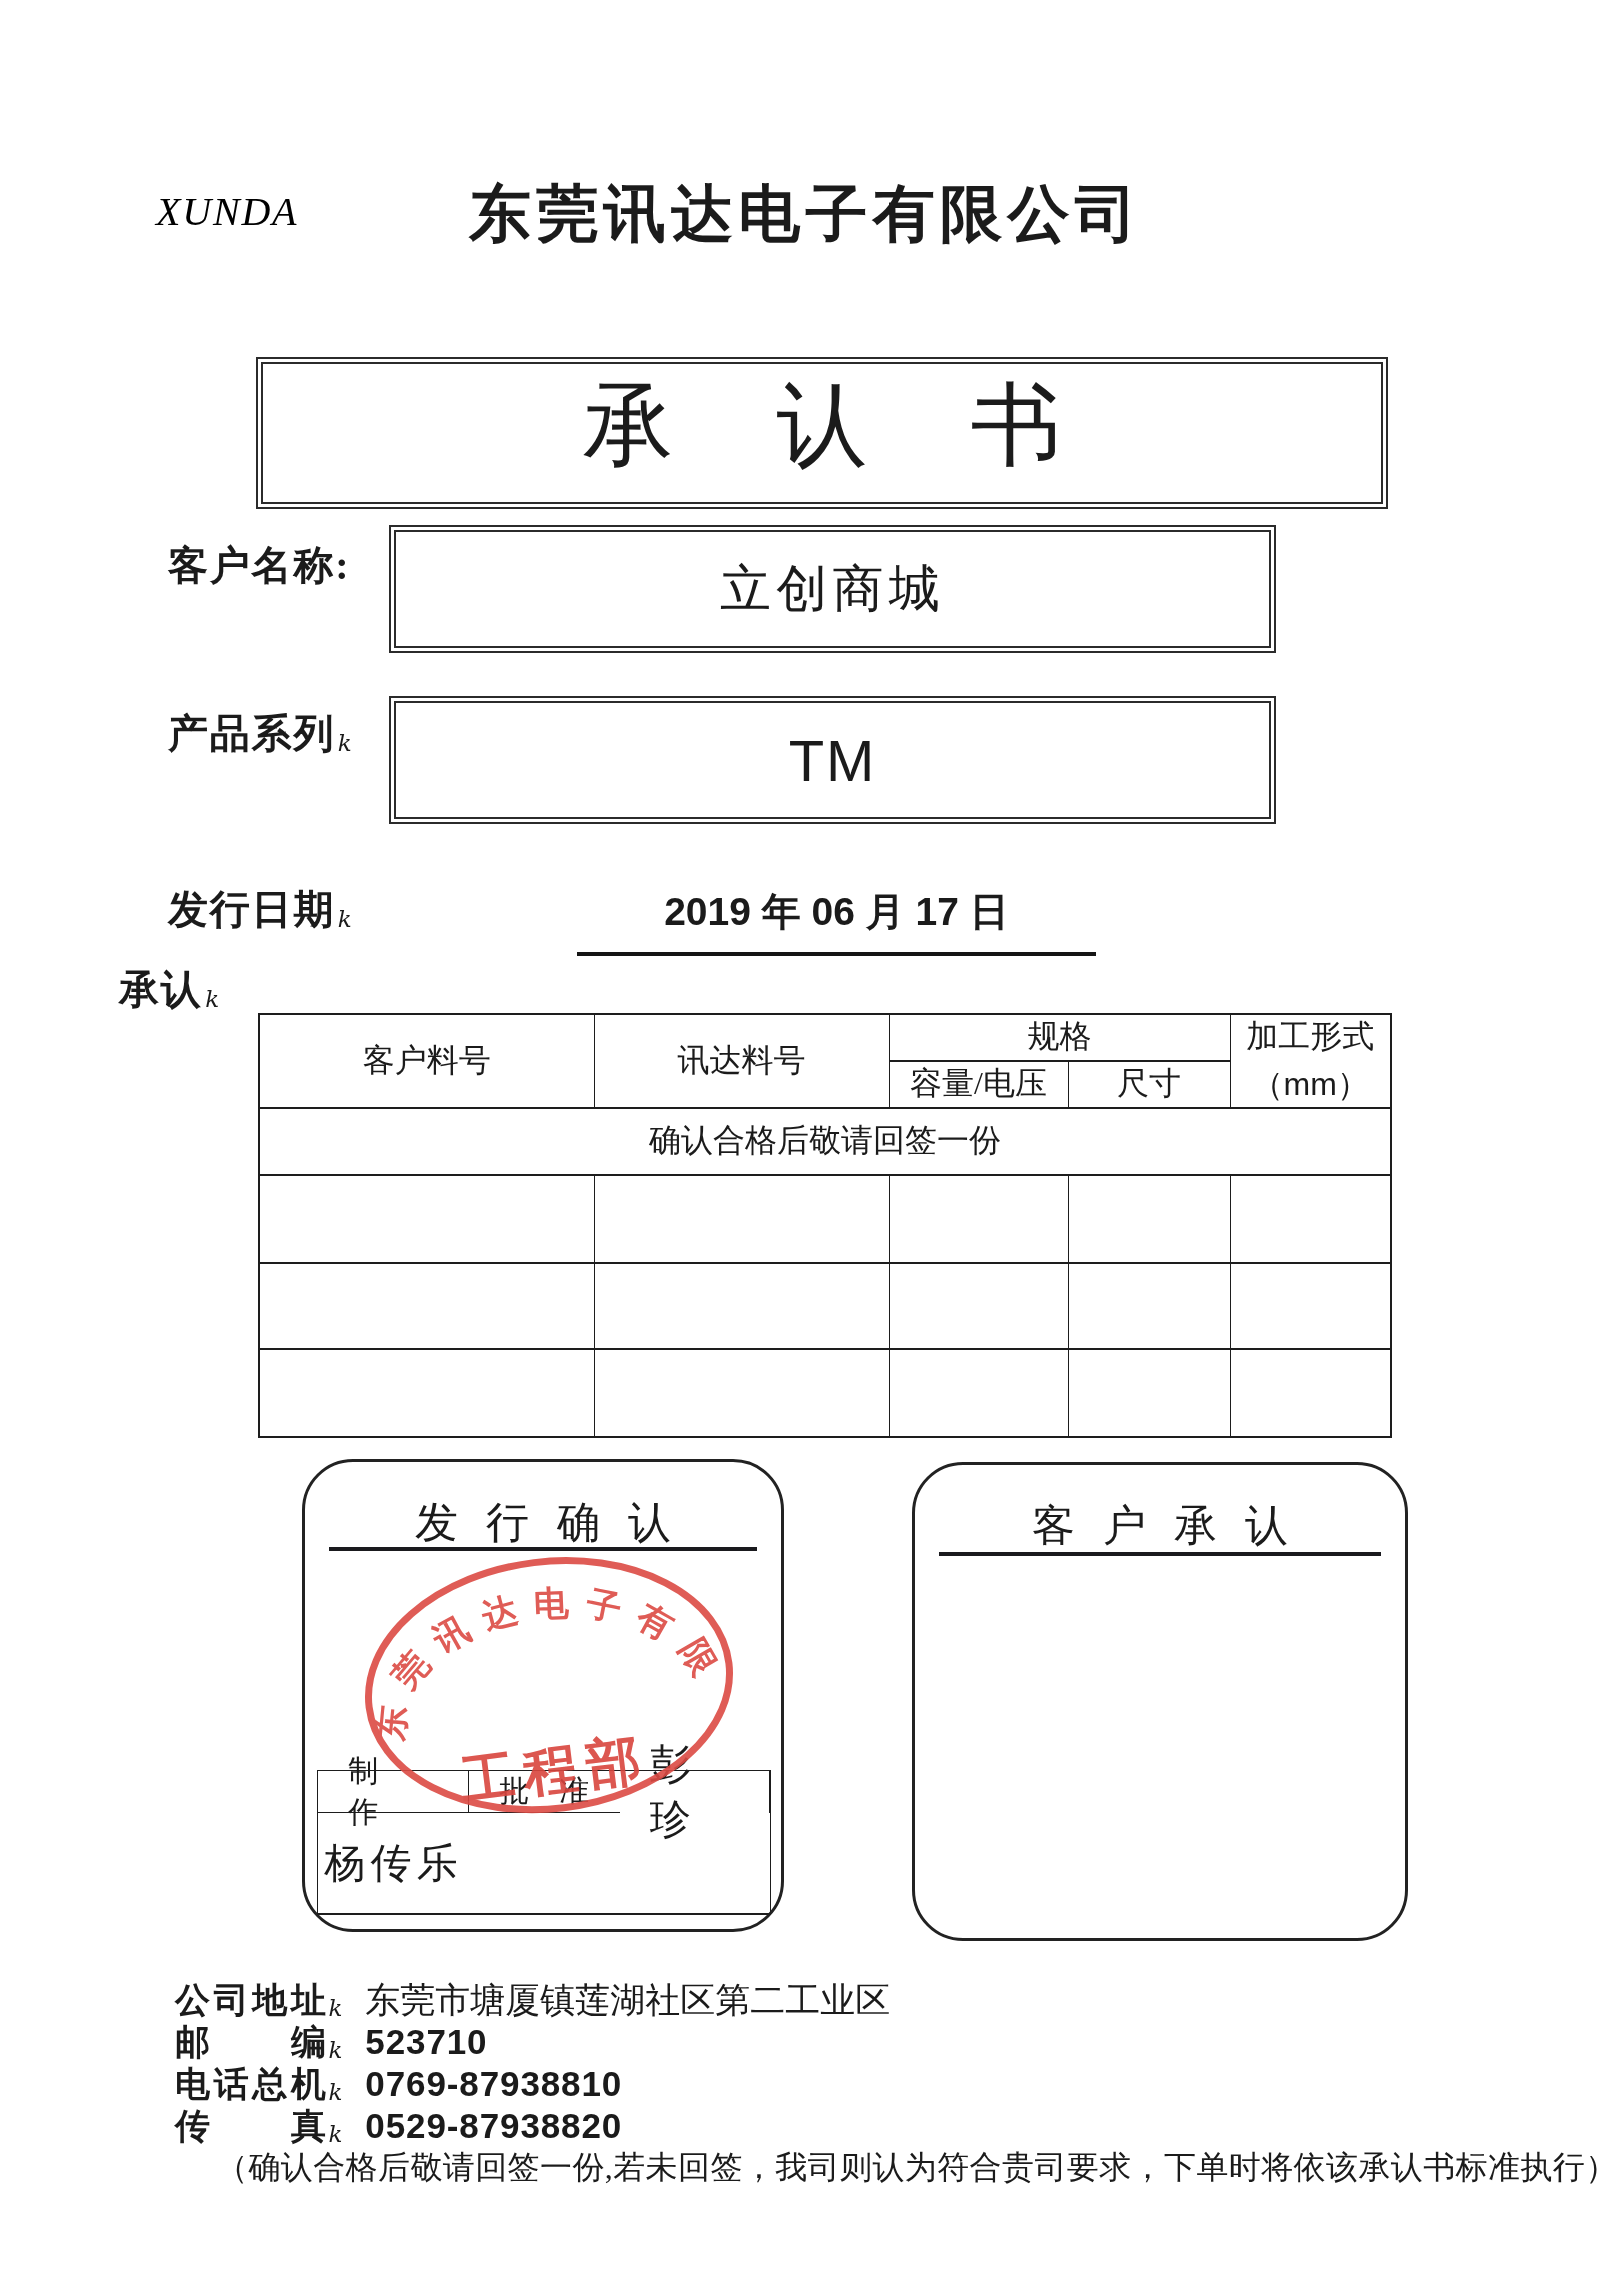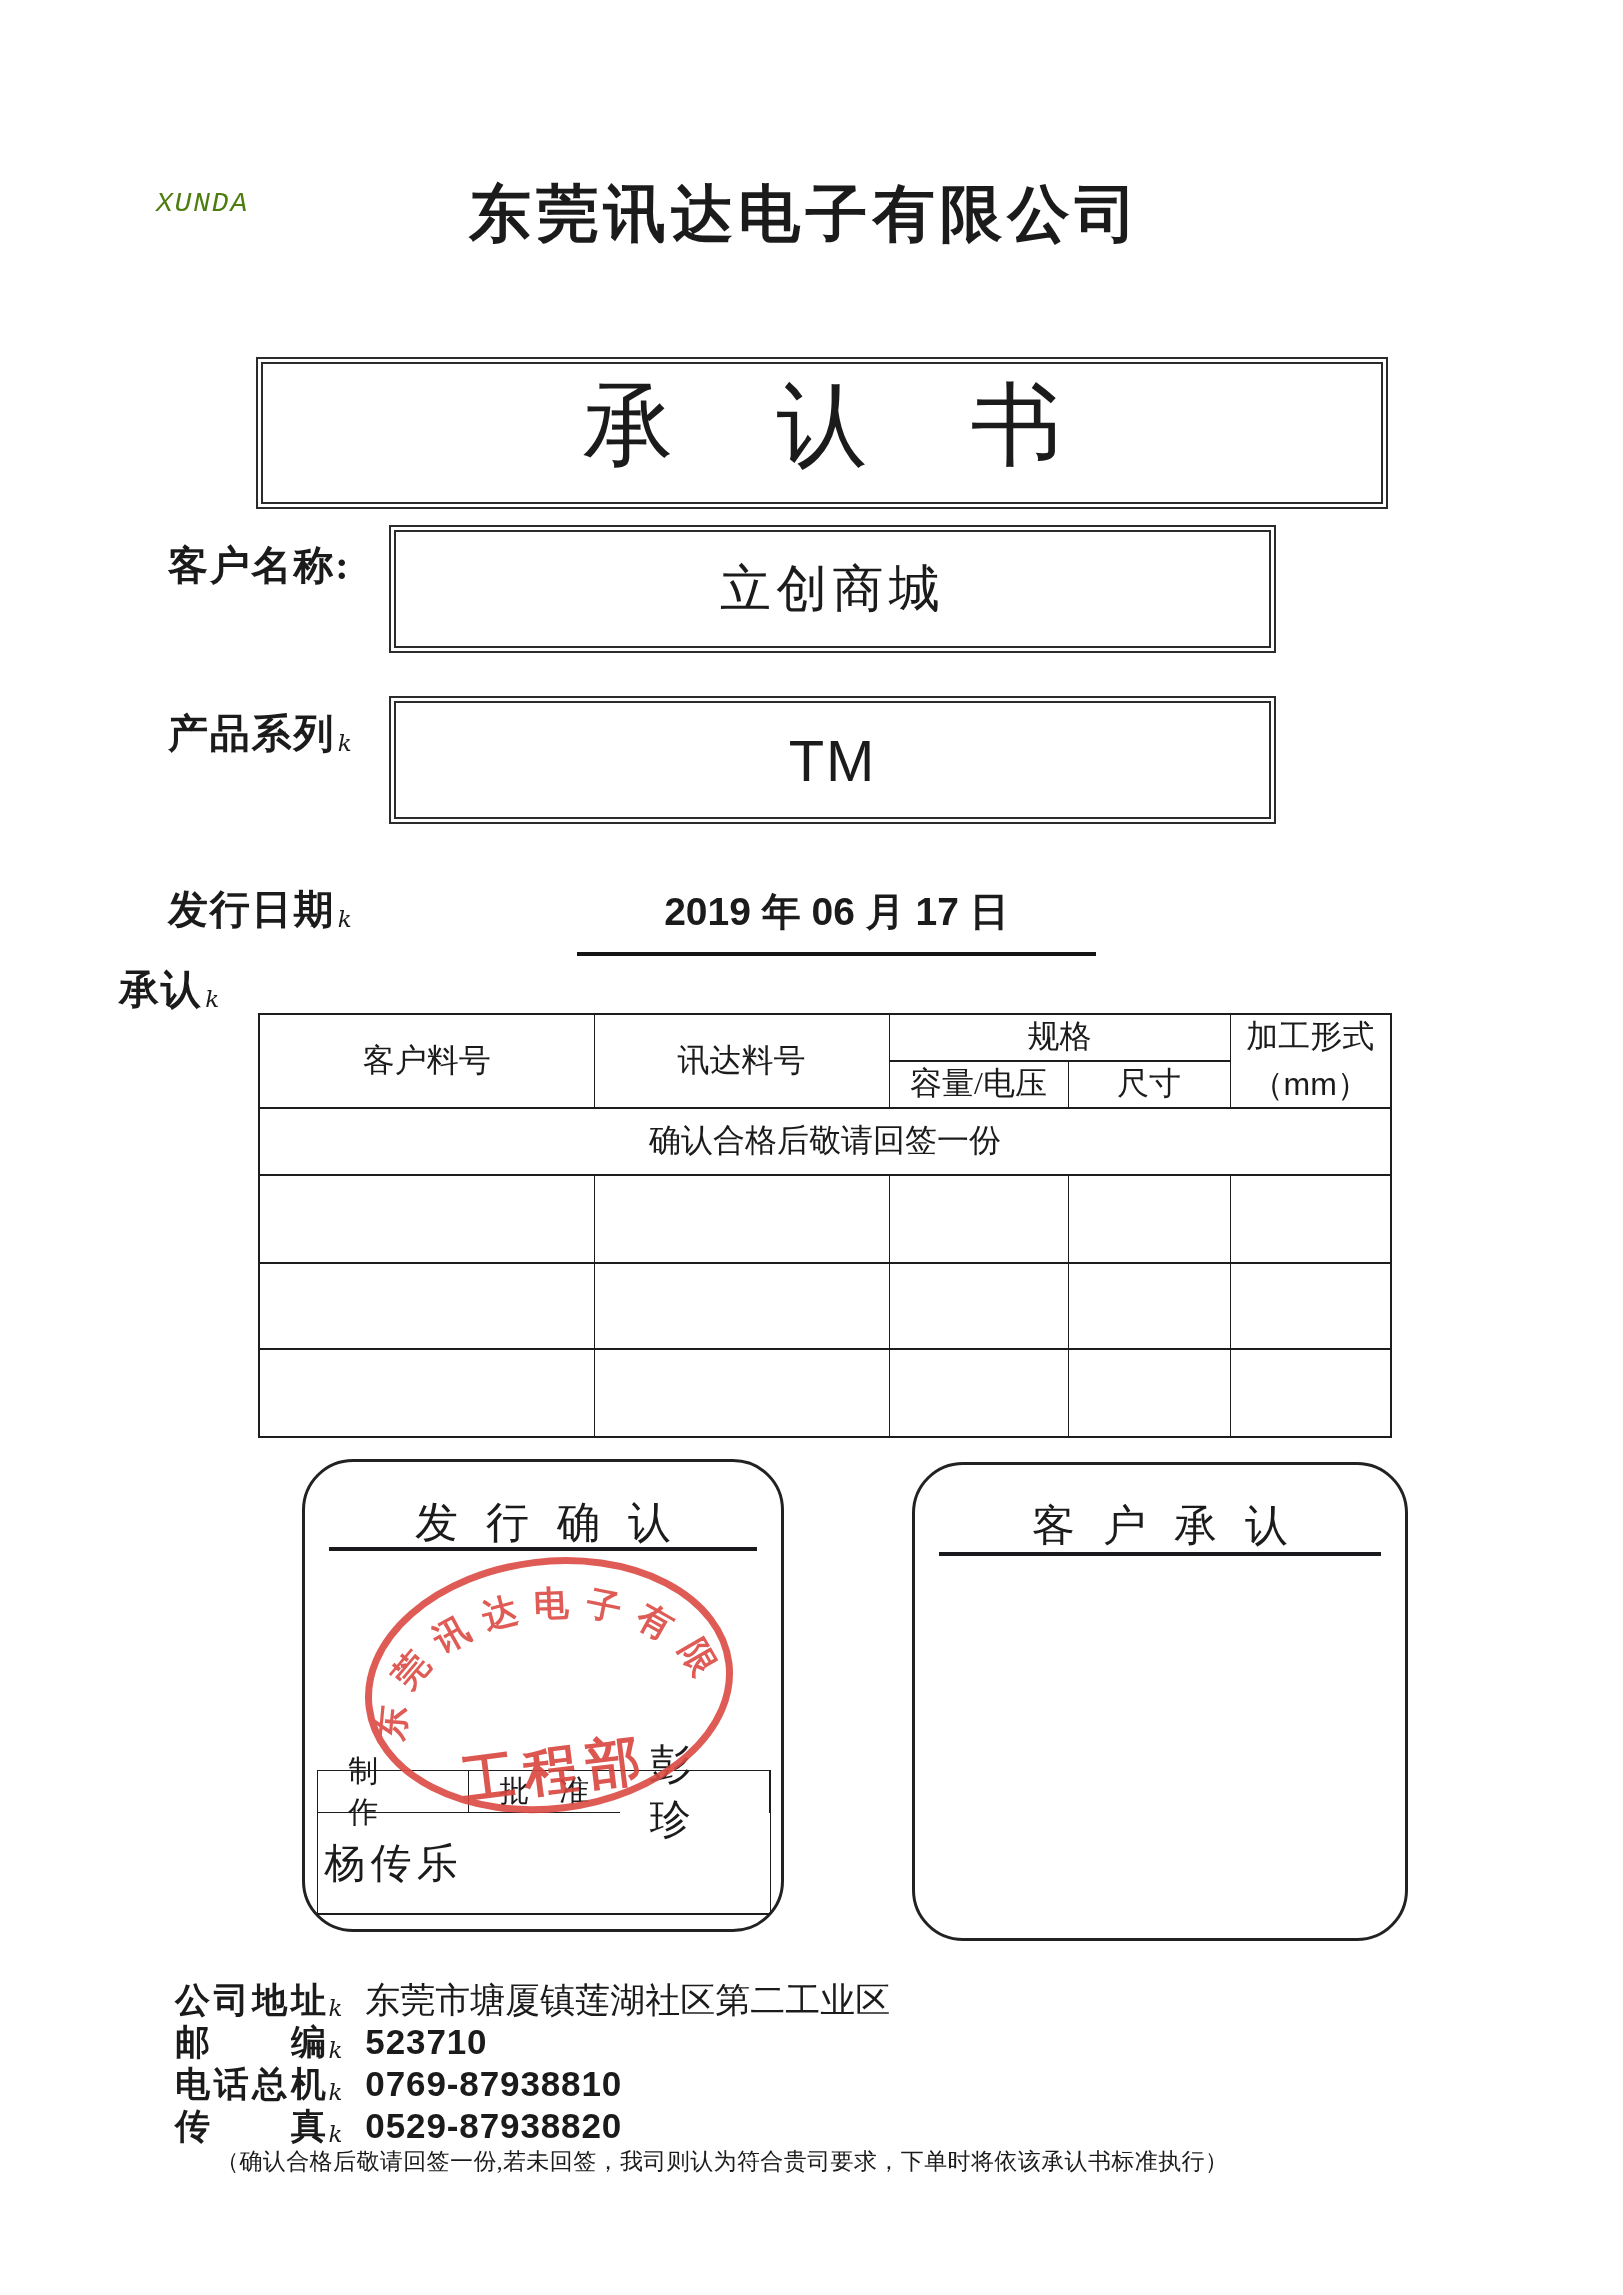--- a/index.html
+++ b/index.html
@@ -4,23 +4,23 @@
 <style>
   html,body{margin:0;padding:0;background:#888;}
   .page{
     position:relative;width:1623px;height:2295px;background:#ffffff;
     font-family:"Liberation Serif","DejaVu Serif",serif;color:#1b1b1b;
     overflow:hidden;margin:0 auto;
   }
   
   .logo{
     position:absolute;left:156px;top:188px;
-    font-family:Liberation Mono, monospace;
-    font-style:italic;font-weight:500;font-size:28px;letter-spacing:1.8px;
-    color:#4d7c0f;
+    font-family:Liberation Serif, serif;
+    font-style:italic;font-weight:500;font-size:40px;letter-spacing:1.8px;
+    color:#000000;
   }
   .company-name{
     position:absolute;left:469px;top:172px;
     font-size:62px;font-weight:600;letter-spacing:5.3px;white-space:nowrap;
   }
   
   .title-box{
     position:absolute;left:256px;top:357px;width:1118px;height:138px;
     border:7px double #2b2b2b;display:flex;align-items:flex-start;justify-content:center;
   }
@@ -96,21 +96,21 @@
     display:inline-block;width:151px;text-align:justify;text-align-last:justify;
     font-weight:600;vertical-align:baseline;
   }
   .f-row .fval{margin-left:14px;font-weight:500;}
   .f-row .fnum{
     font-family:"Liberation Sans","DejaVu Sans",sans-serif;font-weight:600;letter-spacing:0.9px;
   }
   .fr0{top:1977px;} .fr1{top:2019px;} .fr2{top:2061px;} .fr3{top:2103px;}
   .note{
     position:absolute;left:216px;top:2146px;width:1332px;
-    font-size:23px;font-weight:500;letter-spacing:0.4px;white-space:nowrap;
+    font-size:32px;font-weight:500;letter-spacing:0.4px;white-space:nowrap;
   }
 </style>
 </head>
 <body>
 
 <div class="page">
 
   <div class="logo">XUNDA</div>
   <div class="company-name">东莞讯达电子有限公司</div>
 

